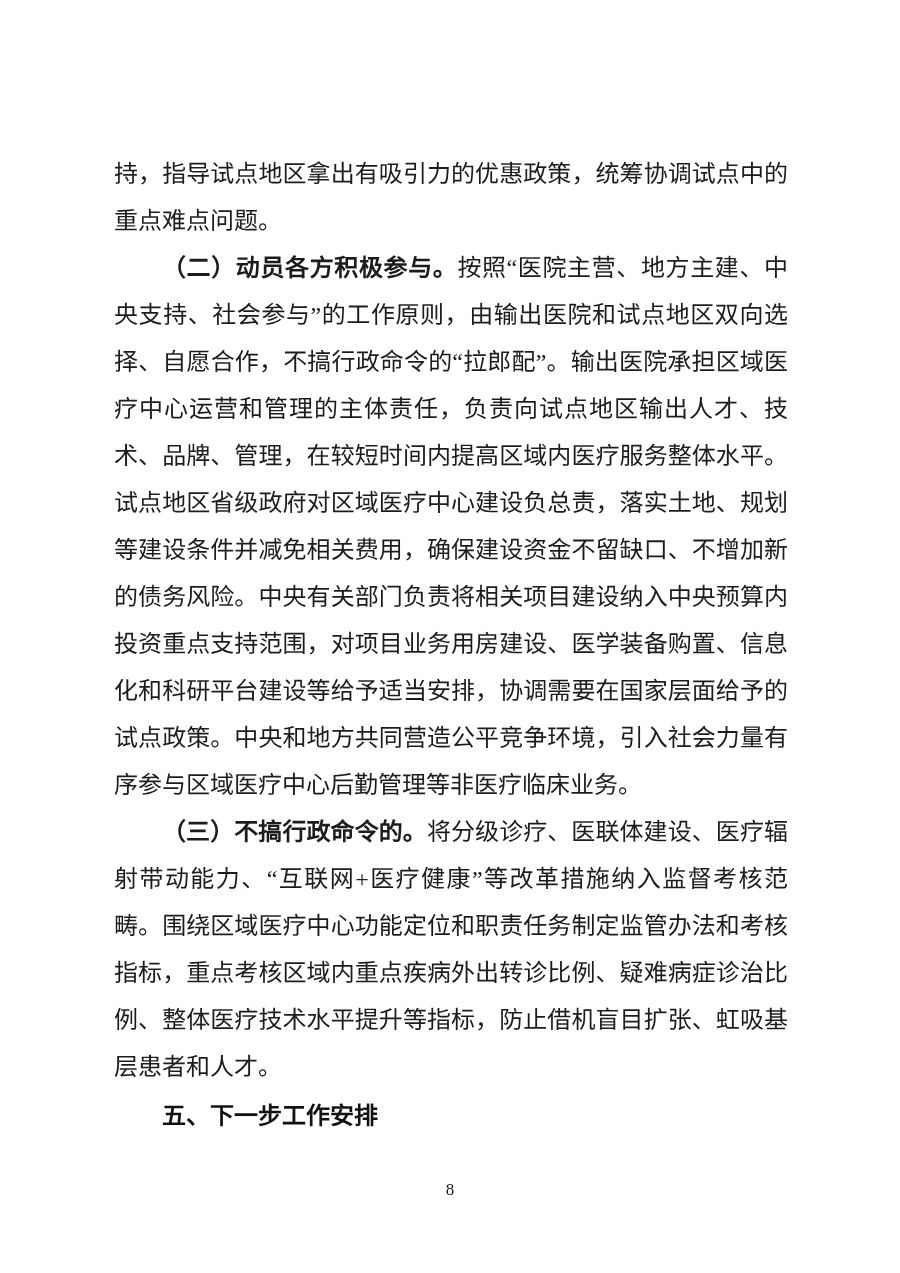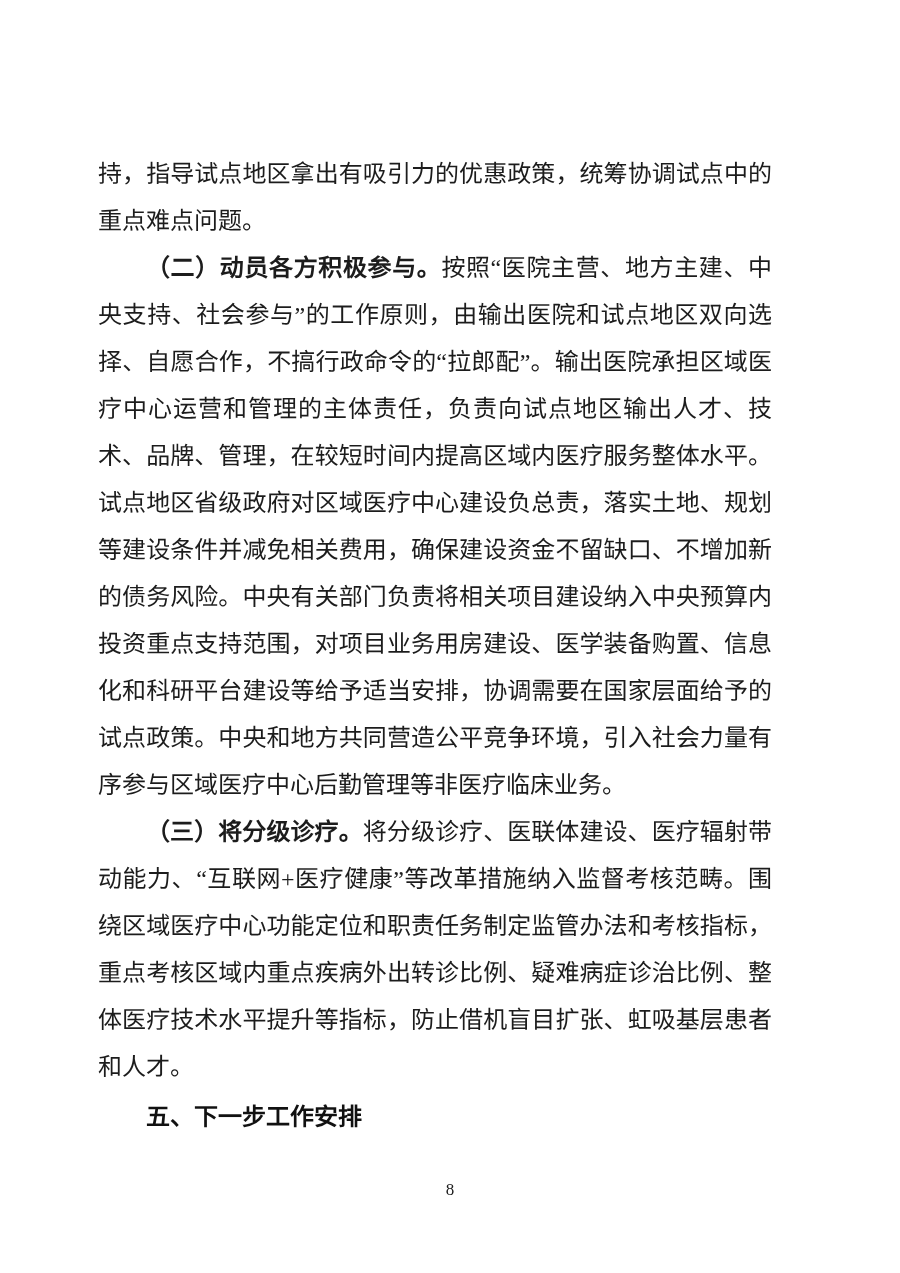--- a/index.html
+++ b/index.html
@@ -11,21 +11,21 @@
     position: relative;
     width: 900px;
     height: 1273px;
     background: #ffffff;
     overflow: hidden;
     font-family: "Liberation Serif", "DejaVu Serif", serif;
     color: #1c1c1c;
   }
   .text-block {
     position: absolute;
-    left: 98px;
+    left: 114px;
     top: 151px;
     width: 674px;
   }
   .body-para {
     margin: 0;
     font-size: 24px;
     line-height: 47px;
     text-align: justify;
     text-justify: inter-ideograph;
     font-weight: 400;
@@ -35,21 +35,21 @@
     font-family: Liberation Serif, serif;
   }
   .lead {
     font-weight: 700;
   }
   .section-heading {
     margin: 2px 0 0 0;
     font-size: 24px;
     line-height: 47px;
     text-indent: 2em;
-    font-family: Liberation Sans, sans-serif;
+    font-family: Liberation Serif, serif;
     font-weight: 700;
     color: #111111;
   }
   .page-footer {
     position: absolute;
     left: 0;
     top: 1180px;
     width: 100%;
     text-align: center;
   }
@@ -63,21 +63,21 @@
 </head>
 <body>
 
 <div class="page">
   <div class="text-block">
 
     <p class="body-para">持，指导试点地区拿出有吸引力的优惠政策，统筹协调试点中的重点难点问题。</p>
 
     <p class="body-para indent"><span class="lead">（二）动员各方积极参与。</span><span>按照“医院主营、地方主建、中央支持、社会参与”的工作原则，由输出医院和试点地区双向选择、自愿合作，不搞行政命令的“拉郎配”。输出医院承担区域医疗中心运营和管理的主体责任，负责向试点地区输出人才、技术、品牌、管理，在较短时间内提高区域内医疗服务整体水平。试点地区省级政府对区域医疗中心建设负总责，落实土地、规划等建设条件并减免相关费用，确保建设资金不留缺口、不增加新的债务风险。中央有关部门负责将相关项目建设纳入中央预算内投资重点支持范围，对项目业务用房建设、医学装备购置、信息化和科研平台建设等给予适当安排，协调需要在国家层面给予的试点政策。中央和地方共同营造公平竞争环境，引入社会力量有序参与区域医疗中心后勤管理等非医疗临床业务。</span></p>
 
-    <p class="body-para indent"><span class="lead">（三）将分级诊疗。</span><span>将分级诊疗、医联体建设、医疗辐射带动能力、“互联网+医疗健康”等改革措施纳入监督考核范畴。围绕区域医疗中心功能定位和职责任务制定监管办法和考核指标，重点考核区域内重点疾病外出转诊比例、疑难病症诊治比例、整体医疗技术水平提升等指标，防止借机盲目扩张、虹吸基层患者和人才。</span></p>
+    <p class="body-para indent"><span class="lead">（三）不搞行政命令的。</span><span>将分级诊疗、医联体建设、医疗辐射带动能力、“互联网+医疗健康”等改革措施纳入监督考核范畴。围绕区域医疗中心功能定位和职责任务制定监管办法和考核指标，重点考核区域内重点疾病外出转诊比例、疑难病症诊治比例、整体医疗技术水平提升等指标，防止借机盲目扩张、虹吸基层患者和人才。</span></p>
 
     <h2 class="section-heading">五、下一步工作安排</h2>
   </div>
 
   <div class="page-footer">
     <span class="page-number">8</span>
   </div>
 </div>
 
 </body></html>

